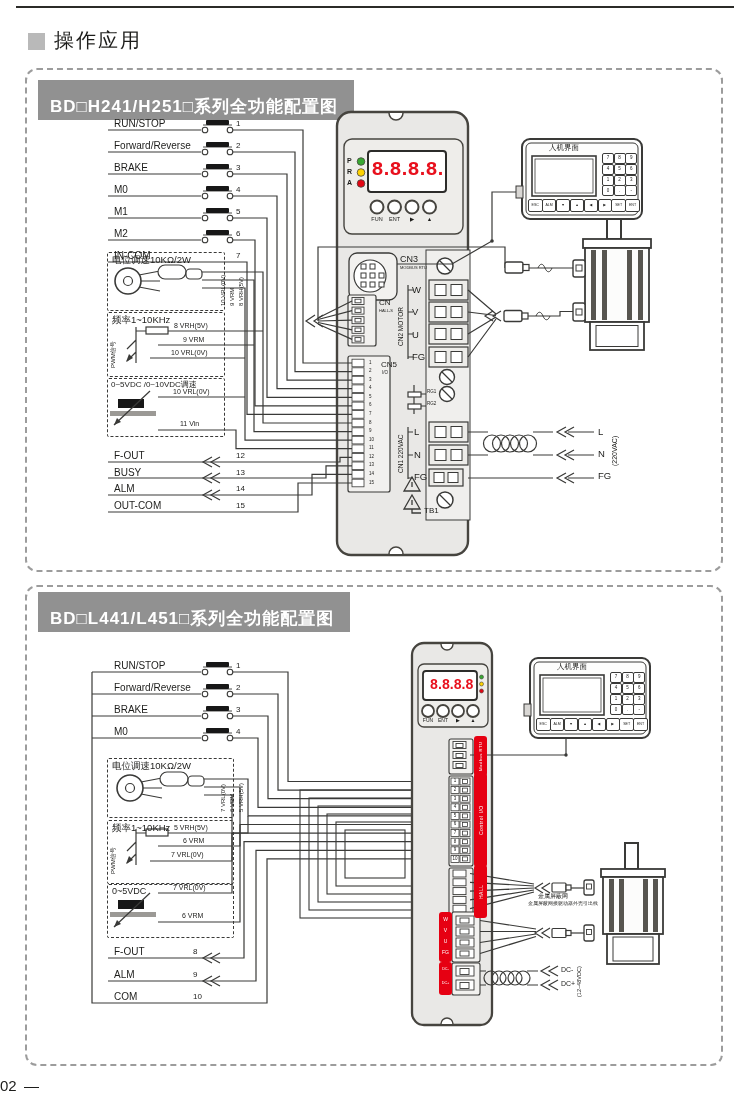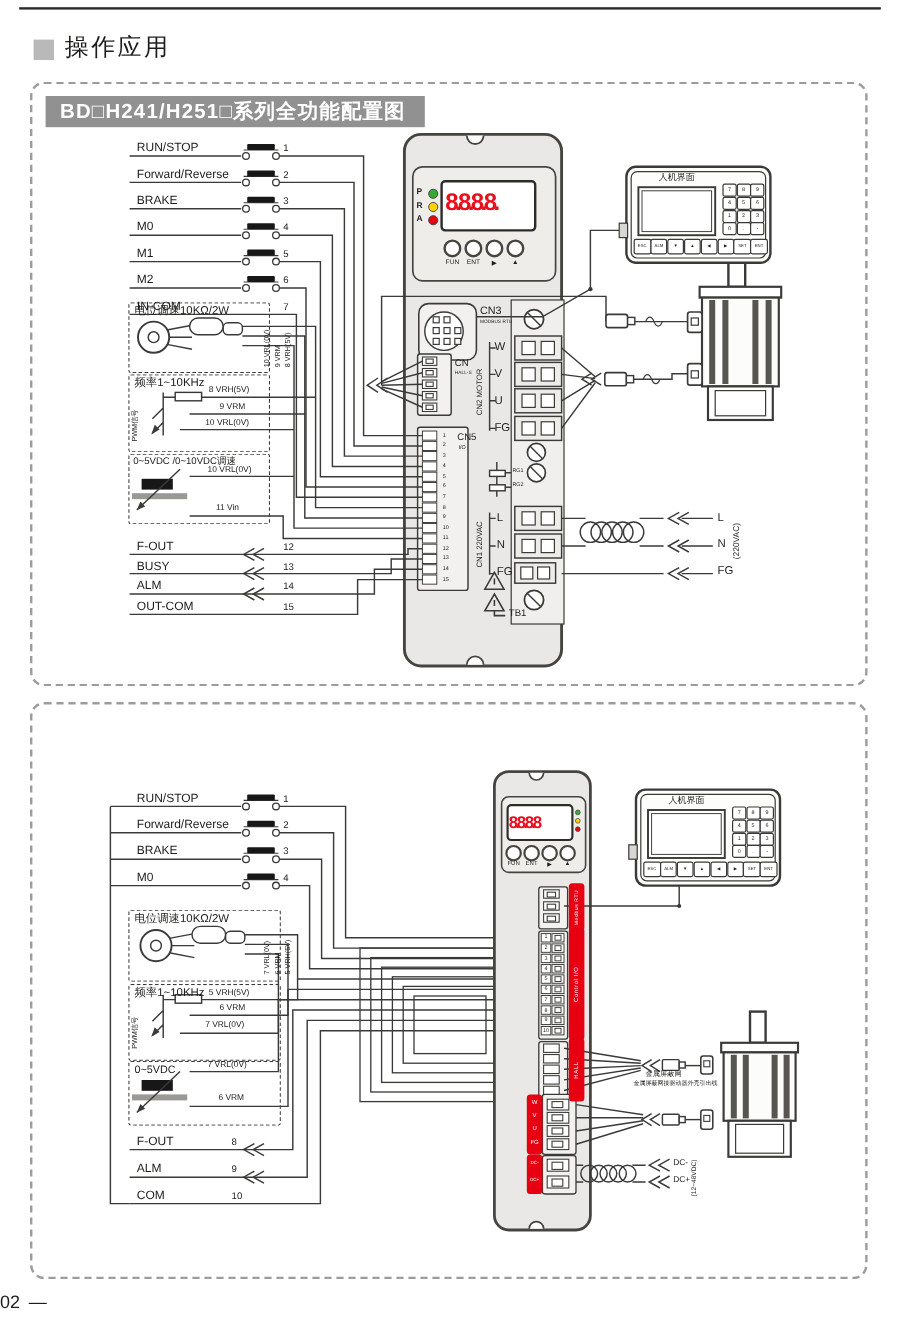--- a/index.html
+++ b/index.html
@@ -5,27 +5,27 @@
   html,body{margin:0;padding:0;background:#fff}
   #page{position:relative;width:750px;height:1111px;background:#ffffff;
         font-family:"Liberation Sans",sans-serif;color:#1d1d1b;overflow:hidden}
   .abs{position:absolute}
   .lbl{position:absolute;white-space:nowrap;font-size:10px;line-height:1;color:#1d1d1b}
   .b{font-weight:normal}
   .rot{transform-origin:0 0;transform:rotate(-90deg)}
   .dbox{position:absolute;border:1.6px dashed #3a3a38;border-radius:2px}
   .panel{position:absolute;left:25px;width:694px;border:2px dashed #9c9c9c;border-radius:12px}
   .ptitle{position:absolute;background:#919191;color:#fff;font-weight:bold;font-size:17px;
-          line-height:26px;padding:0 16px 0 12px;letter-spacing:1px;white-space:nowrap}
+          line-height:26px;padding:14px 16px 0 12px;letter-spacing:1px;white-space:nowrap}
   .rstrip{position:absolute;background:#e60012;border-radius:3px;z-index:3}
   .vtext{writing-mode:vertical-rl;transform:rotate(180deg);width:100%;height:100%;
          display:flex;align-items:center;justify-content:center;color:#fff;font-size:5px;letter-spacing:.5px}
   .key{position:absolute;border:1px solid #3a3a38;border-radius:2px;background:#fff;
        display:flex;align-items:center;justify-content:center;line-height:1}
-  .digits{position:absolute;color:#e8101d;font-family:Liberation Sans, sans-serif;font-weight:bold;text-align:left}
+  .digits{position:absolute;color:#e8101d;font-family:Liberation Mono, monospace;font-weight:bold;text-align:center}
   
   .p1row{position:absolute;left:0;top:calc(118px + var(--i)*22px)}
   .p1out{position:absolute;left:0;top:calc(450px + var(--i)*16.7px)}
   .p2row{position:absolute;left:0;top:calc(660px + var(--i)*22px)}
   .p2out{position:absolute;left:0;top:calc(946px + var(--i)*22.5px)}
   .in-label{position:absolute;left:114px;top:0;font-size:10px;white-space:nowrap}
   .in-pin{position:absolute;left:236px;top:1px;font-size:8px}
   .p2out .in-pin{left:193px}
   .cn5pin{position:absolute;left:369px;top:calc(359.6px + var(--i)*8.57px);font-size:4.5px;width:10px}
   .io2pin{position:absolute;left:451px;top:calc(778.4px + var(--i)*8.6px);font-size:4.5px;width:8px;text-align:center;z-index:4}
@@ -51,20 +51,21 @@
 <div id="page">
 
   <div class="abs" style="left:16px;top:6px;width:718px;height:0;border-top:2px solid #2b2b28"></div>
 
   <div class="abs" style="left:28px;top:33px;width:17px;height:17px;background:#b9b9b9"></div>
   <div class="lbl b" style="left:54px;top:30px;font-size:20px;letter-spacing:2px">操作应用</div>
 
   <div class="panel" style="top:68px;height:500px"></div>
   <div class="panel" style="top:585px;height:477px"></div>
   <div class="ptitle" style="left:38px;top:80px">BD□H241/H251□系列全功能配置图</div>
+  <div class="ptitle" style="left:38px;top:592px">BD□L441/L451□系列全功能配置图</div>
 
   <div class="dbox" style="left:107px;top:252px;width:116px;height:57px"></div>
   <div class="dbox" style="left:107px;top:312px;width:116px;height:63px"></div>
   <div class="dbox" style="left:107px;top:378px;width:116px;height:57px"></div>
   <div class="dbox" style="left:107px;top:758px;width:125px;height:58px"></div>
   <div class="dbox" style="left:107px;top:820px;width:125px;height:62px"></div>
   <div class="dbox" style="left:107px;top:884px;width:125px;height:52px"></div>
 
   <svg class="abs" width="750" height="1111" style="left:0;top:0" xmlns="http://www.w3.org/2000/svg">
 

